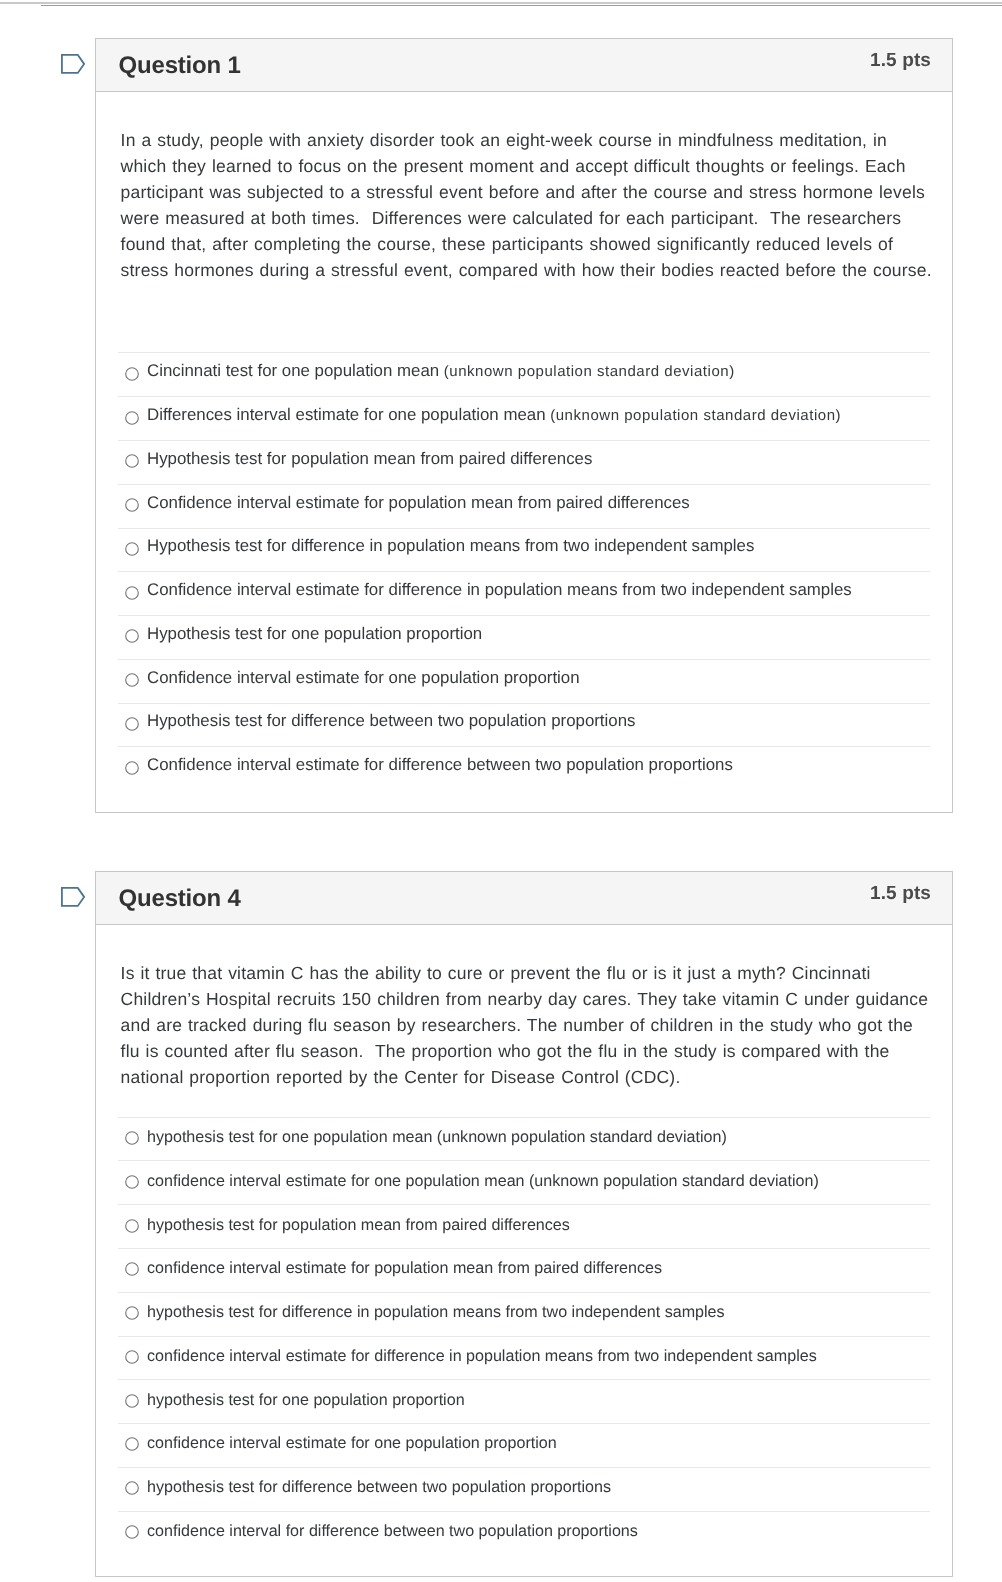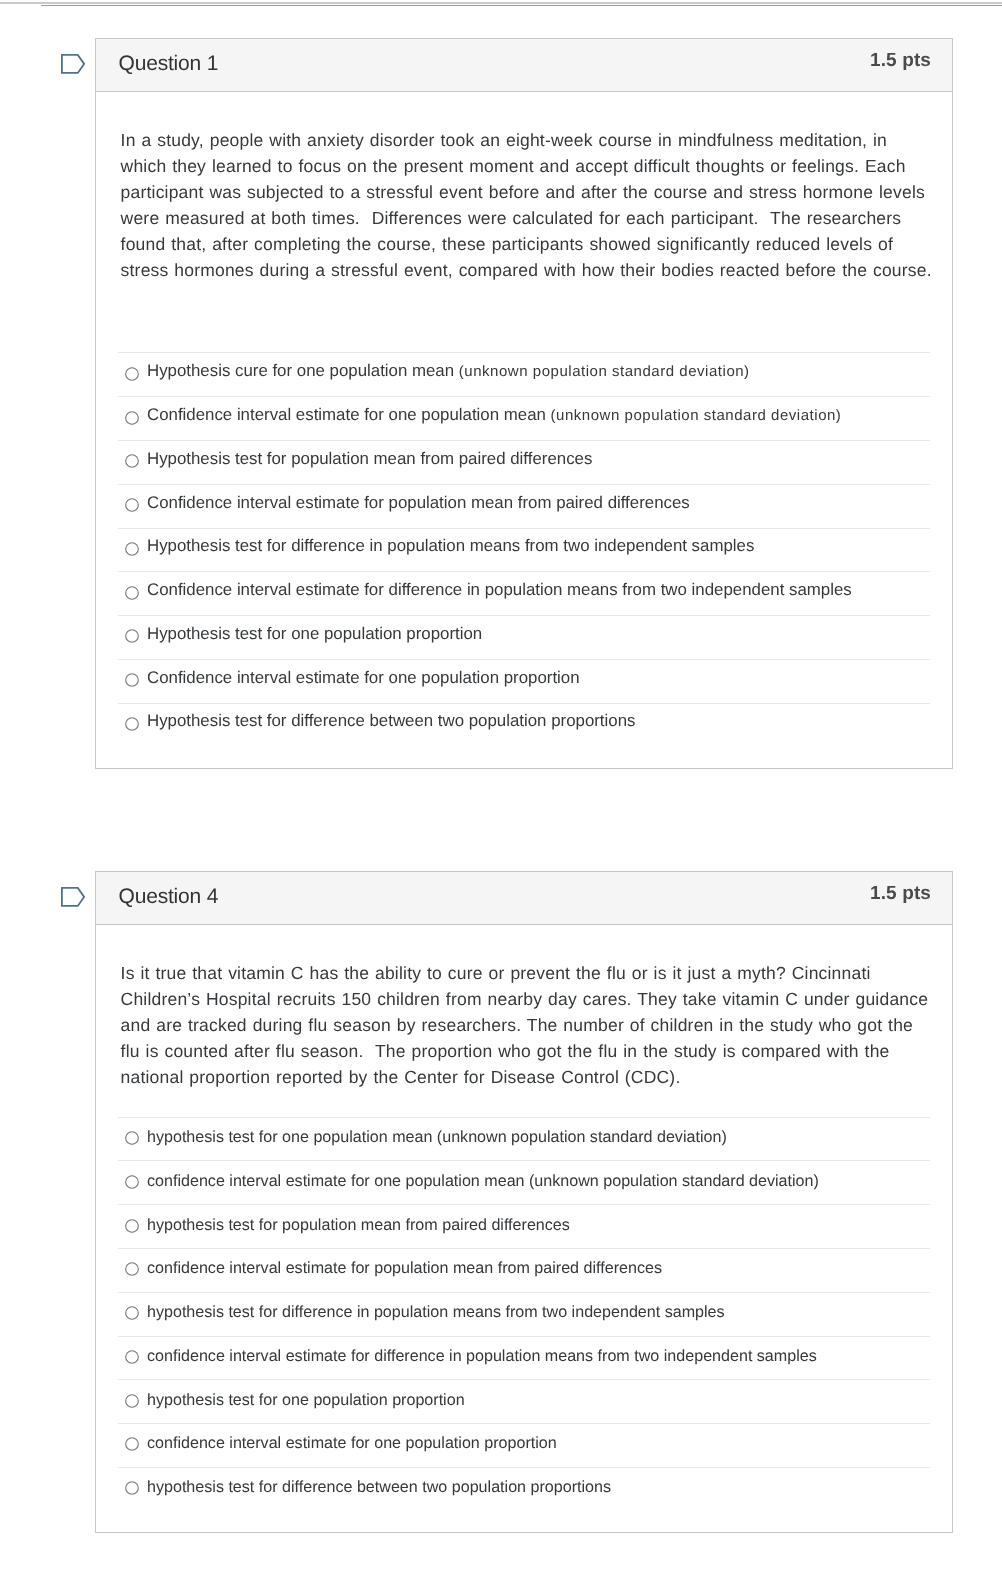--- a/index.html
+++ b/index.html
@@ -21,21 +21,21 @@
        overflow:hidden;-webkit-font-smoothing:antialiased;text-rendering:geometricPrecision;}
   .page{position:relative;width:1002px;height:1582px;overflow:hidden;}
   .topbar{position:absolute;left:0;top:2px;width:1002px;height:1.6px;background:var(--top-divider);}
   .topbar2{position:absolute;left:41px;top:5px;width:961px;height:1px;background:var(--top-divider-secondary);}
 
   .qblock{position:absolute;left:94.6px;width:858.4px;}
   .flagicon{position:absolute;left:-33.6px;top:16px;width:24px;height:20px;}
   .flagicon path{stroke:var(--flag-icon-stroke);}
   .qbox{border:1px solid var(--question-border);background:var(--page-background);box-sizing:border-box;width:858.4px;}
   .qhead{height:52px;background:var(--question-header-background);border-bottom:1px solid var(--question-border);position:relative;}
-  .qname{position:absolute;left:23px;top:12.5px;font-size:21px;font-weight:400;color:var(--heading-text);letter-spacing:-0.2px;}
+  .qname{position:absolute;left:23px;top:12.5px;font-size:24px;font-weight:700;color:var(--heading-text);letter-spacing:-0.2px;}
   .qpts{position:absolute;right:21px;top:11px;font-size:19px;font-weight:700;color:var(--points-text);letter-spacing:0.1px;}
   .qtext{padding:34.8px 0 0 25px;width:813px;color:var(--body-text);font-size:17.5px;line-height:26px;letter-spacing:0.2px;word-spacing:0.8px;}
   .q1 .answers{margin-top:69.7px;}
   .q2 .answers{margin-top:26.9px;}
   .answers{padding-bottom:21.8px;margin-left:22.4px;margin-right:22px;}
   .ans{border-top:1px solid var(--answer-divider);padding:0 0 0 7px;display:flex;align-items:center;height:43.78px;box-sizing:border-box;}
   .radio{width:14px;height:14px;flex:none;margin-right:8px;position:relative;top:-1px;display:block;}
   .radio circle{stroke:var(--radio-border);}
   .atxt{color:var(--body-text);position:relative;}
   .q1 .atxt{top:-3.5px;font-size:16.85px;}
@@ -57,27 +57,27 @@
       <div class="qhead">
         <div class="qname">Question 1</div>
         <div class="qpts">1.5 pts</div>
       </div>
       <div class="qtext">In a study, people with anxiety disorder took an eight-week course in mindfulness meditation, in which they learned to focus on the present moment and accept difficult thoughts or feelings. Each participant was subjected to a stressful event before and after the course and stress hormone levels were measured at both times.&nbsp; Differences were calculated for each participant.&nbsp; The researchers found that, after completing the course, these participants showed significantly reduced levels of stress hormones during a stressful event, compared with how their bodies reacted before the course.</div>
       <div class="answers" id="answers-1">
           <div class="ans">
             <svg class="radio" viewBox="0 0 14 14">
               <circle cx="7" cy="7" r="6.3" fill="none" stroke-width="1.1"></circle>
             </svg>
-            <span class="atxt"><span>Hypothesis cure for one population mean </span><span class="small">(unknown population standard deviation)</span></span>
-          </div>
-          <div class="ans">
-            <svg class="radio" viewBox="0 0 14 14">
-              <circle cx="7" cy="7" r="6.3" fill="none" stroke-width="1.1"></circle>
-            </svg>
-            <span class="atxt"><span>Confidence interval estimate for one population mean </span><span class="small">(unknown population standard deviation)</span></span>
+            <span class="atxt"><span>Cincinnati test for one population mean </span><span class="small">(unknown population standard deviation)</span></span>
+          </div>
+          <div class="ans">
+            <svg class="radio" viewBox="0 0 14 14">
+              <circle cx="7" cy="7" r="6.3" fill="none" stroke-width="1.1"></circle>
+            </svg>
+            <span class="atxt"><span>Differences interval estimate for one population mean </span><span class="small">(unknown population standard deviation)</span></span>
           </div>
           <div class="ans">
             <svg class="radio" viewBox="0 0 14 14">
               <circle cx="7" cy="7" r="6.3" fill="none" stroke-width="1.1"></circle>
             </svg>
             <span class="atxt"><span>Hypothesis test for population mean from paired differences</span></span>
           </div>
           <div class="ans">
             <svg class="radio" viewBox="0 0 14 14">
               <circle cx="7" cy="7" r="6.3" fill="none" stroke-width="1.1"></circle>
@@ -106,20 +106,26 @@
             <svg class="radio" viewBox="0 0 14 14">
               <circle cx="7" cy="7" r="6.3" fill="none" stroke-width="1.1"></circle>
             </svg>
             <span class="atxt"><span>Confidence interval estimate for one population proportion</span></span>
           </div>
           <div class="ans">
             <svg class="radio" viewBox="0 0 14 14">
               <circle cx="7" cy="7" r="6.3" fill="none" stroke-width="1.1"></circle>
             </svg>
             <span class="atxt"><span>Hypothesis test for difference between two population proportions</span></span>
+          </div>
+          <div class="ans">
+            <svg class="radio" viewBox="0 0 14 14">
+              <circle cx="7" cy="7" r="6.3" fill="none" stroke-width="1.1"></circle>
+            </svg>
+            <span class="atxt"><span>Confidence interval estimate for difference between two population proportions</span></span>
           </div>
         </div>
     </div>
   </div>
 
   <div class="qblock q2" id="q2" style="top:871px;">
     <svg class="flagicon" viewBox="0 0 24 20">
       <path d="M0.9 0.9 H16.8 L23.1 9.9 L16.8 18.9 H0.9 Z" fill="none" stroke-width="1.8" stroke-linejoin="miter"></path>
     </svg>
     <div class="qbox">
@@ -176,16 +182,22 @@
               <circle cx="7" cy="7" r="6.3" fill="none" stroke-width="1.1"></circle>
             </svg>
             <span class="atxt"><span>confidence interval estimate for one population proportion</span></span>
           </div>
           <div class="ans">
             <svg class="radio" viewBox="0 0 14 14">
               <circle cx="7" cy="7" r="6.3" fill="none" stroke-width="1.1"></circle>
             </svg>
             <span class="atxt"><span>hypothesis test for difference between two population proportions</span></span>
           </div>
+          <div class="ans">
+            <svg class="radio" viewBox="0 0 14 14">
+              <circle cx="7" cy="7" r="6.3" fill="none" stroke-width="1.1"></circle>
+            </svg>
+            <span class="atxt"><span>confidence interval for difference between two population proportions</span></span>
+          </div>
         </div>
     </div>
   </div>
 </div>
 
 </body></html>

